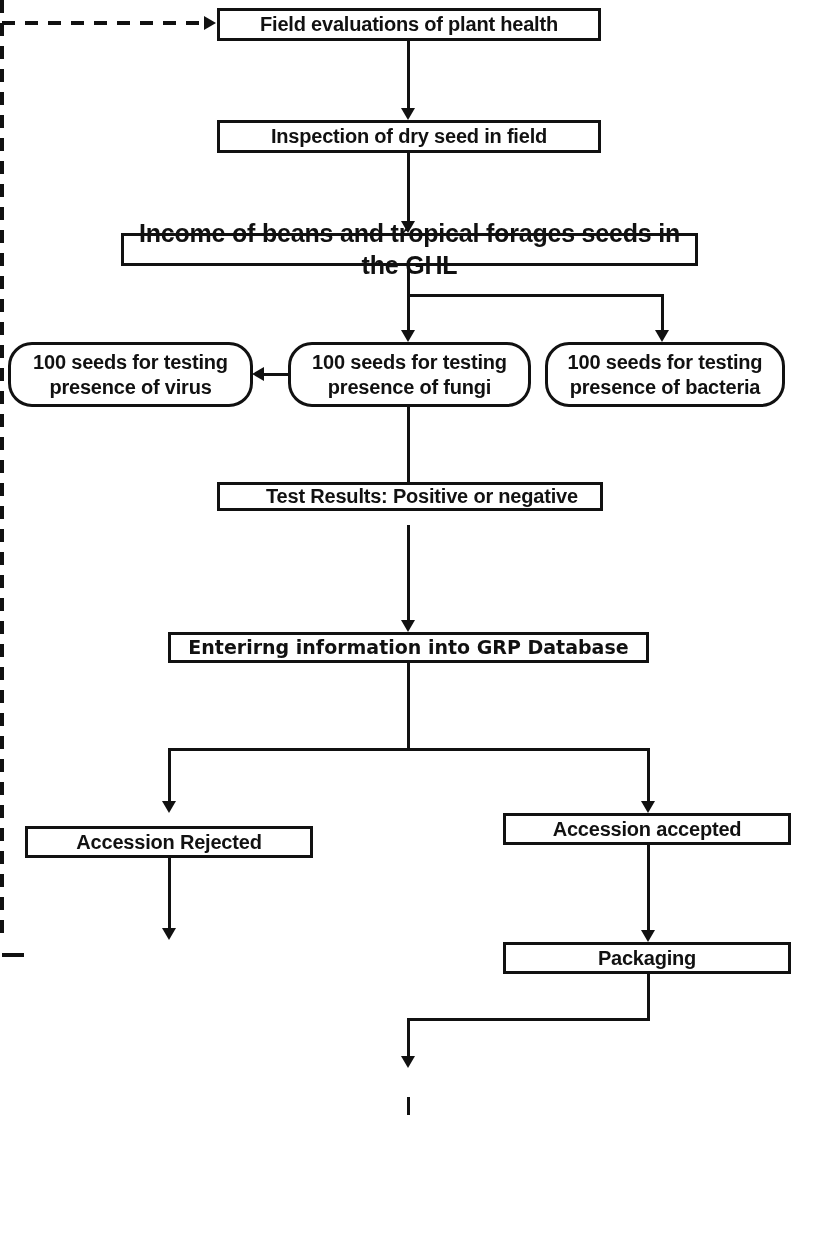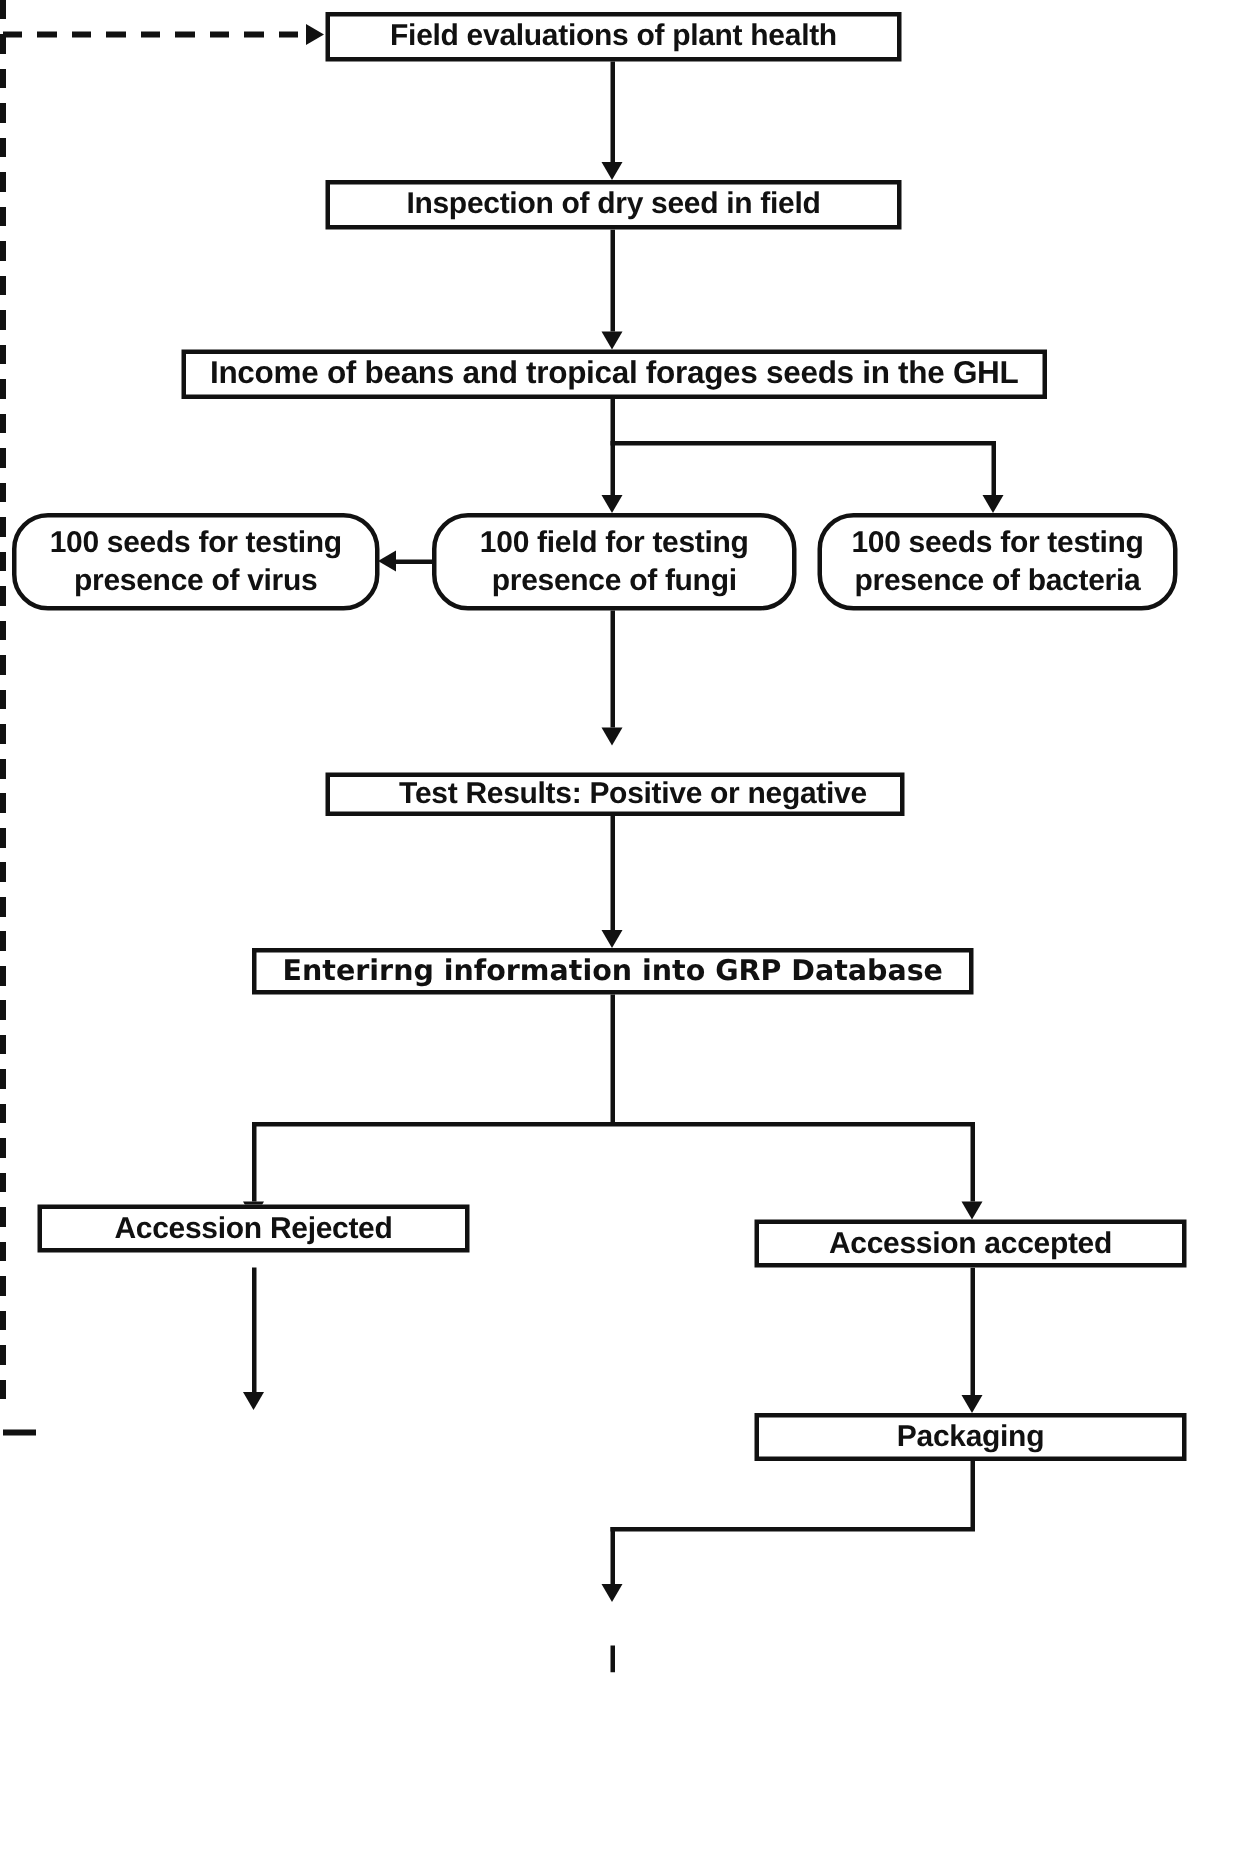--- a/index.html
+++ b/index.html
@@ -27,21 +27,21 @@
     font-size: 20px;
     line-height: 1.25;
     letter-spacing: -0.2px;
   }
   .node.rounded { border-radius: 24px; padding: 2px 8px; }
   .node.grpfont {
     font-family: "DejaVu Sans", sans-serif;
     font-size: 19px;
     letter-spacing: 0;
   }
-  .node.wide { font-size: 21px; }
+  .node.wide { font-size: 25px; }
 
   
   .line { position: absolute; background: #111111; }
 
   
   .dash-v {
     position: absolute;
     width: 4px;
     background: repeating-linear-gradient(180deg, #111 0 13px, transparent 13px 23px);
   }
@@ -111,29 +111,29 @@
   <div class="arr down" style="left:401px; top:1168px;"></div>
 
   <div class="node" style="left:217px; top:8px; width:384px; height:33px;">Field evaluations of plant health</div>
 
   <div class="node" style="left:217px; top:120px; width:384px; height:33px;">Inspection of dry seed in field</div>
 
   <div class="node wide" style="left:121px; top:233px; width:577px; height:33px;">Income of beans and tropical forages seeds in the GHL</div>
 
   <div class="node rounded" style="left:8px; top:342px; width:245px; height:65px;">100 seeds for testing presence of virus</div>
 
-  <div class="node rounded" style="left:288px; top:342px; width:243px; height:65px;">100 field for testing presence of fungi</div>
+  <div class="node rounded" style="left:288px; top:342px; width:243px; height:65px;">100 seeds for testing presence of fungi</div>
 
   <div class="node rounded" style="left:545px; top:342px; width:240px; height:65px;">100 seeds for testing presence of bacteria</div>
 
-  <div class="node" style="left:217px; top:515px; width:386px; height:29px;padding-left:24px;">Test Results: Positive or negative</div>
+  <div class="node" style="left:217px; top:482px; width:386px; height:29px;padding-left:24px;">Test Results: Positive or negative</div>
 
   <div class="node grpfont" style="left:168px; top:632px; width:481px; height:31px;">Enterirng information into GRP Database</div>
 
-  <div class="node" style="left:25px; top:803px; width:288px; height:32px;">Accession Rejected</div>
+  <div class="node" style="left:25px; top:826px; width:288px; height:32px;">Accession Rejected</div>
 
   <div class="node" style="left:503px; top:813px; width:288px; height:32px;">Accession accepted</div>
 
 
   <div class="node" style="left:503px; top:942px; width:288px; height:32px;">Packaging</div>
 
 
   <div class="node" style="left:263px; top:1180px; width:290px; height:31px;font-style:italic;">Distribution</div>
 
 </div>

